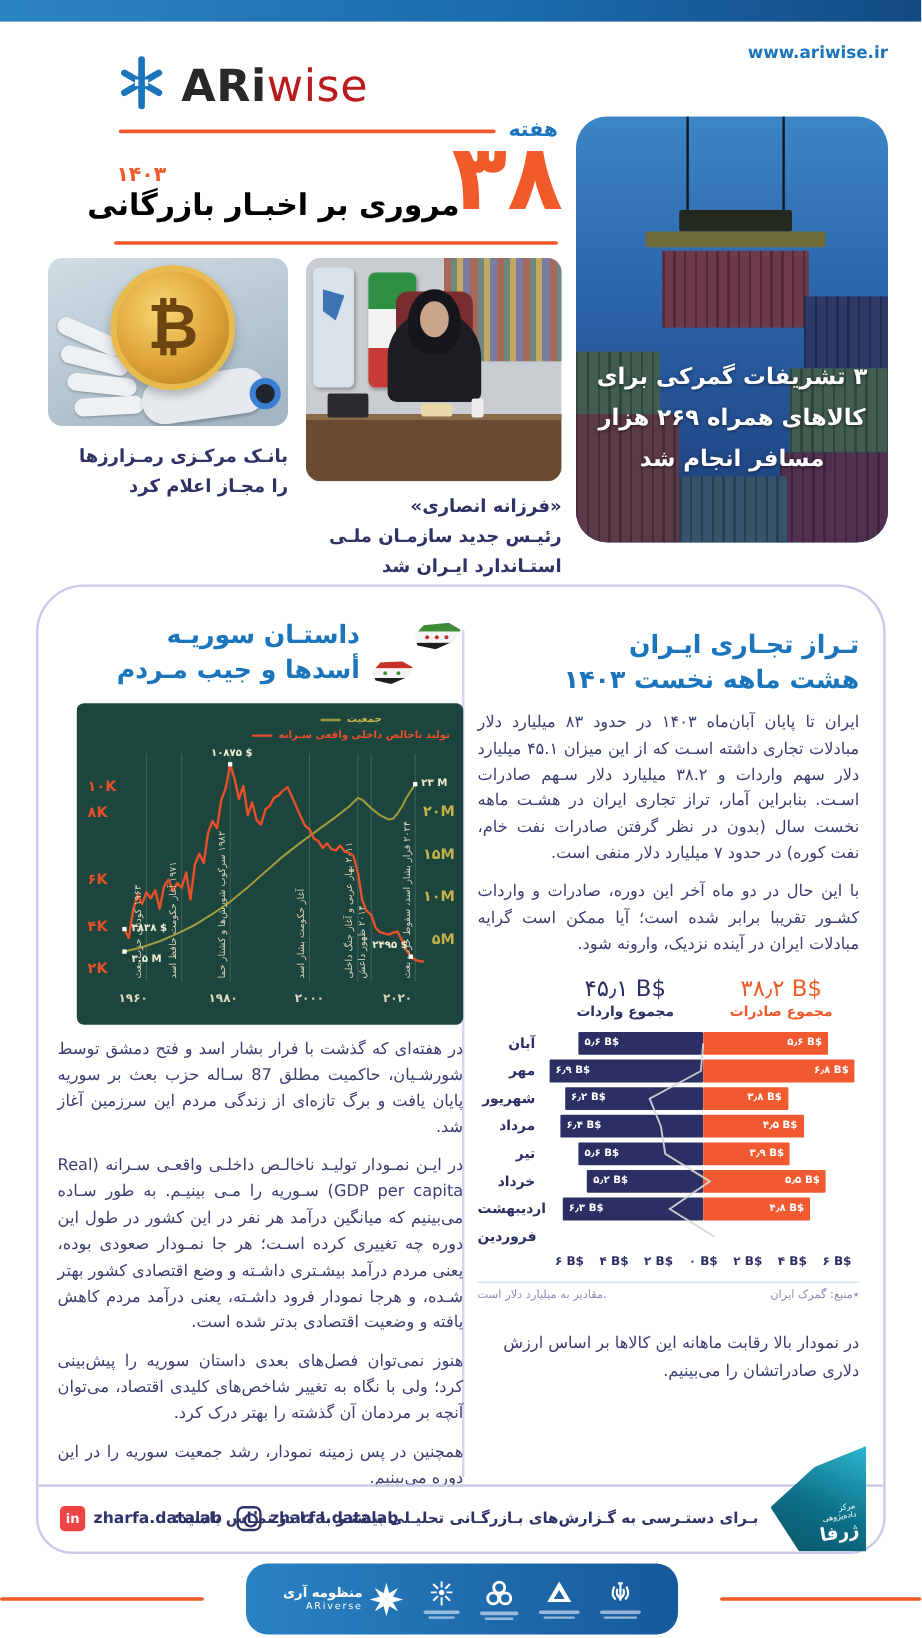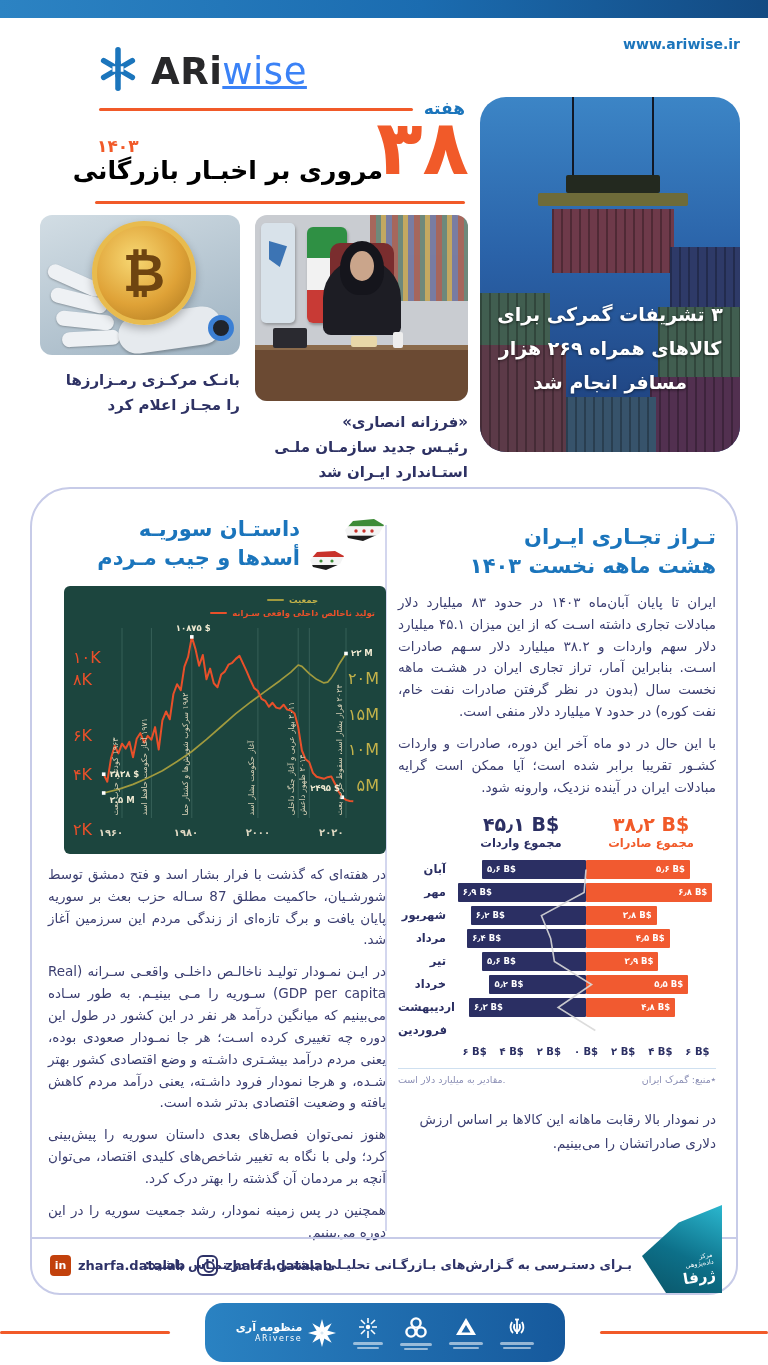--- a/index.html
+++ b/index.html
@@ -7,21 +7,21 @@
   .page{position:relative;width:768px;height:1365px;background:#fff;overflow:hidden;direction:rtl;}
 
   
   .topbar{position:absolute;left:0;top:0;width:768px;height:18px;background:linear-gradient(90deg,#2c83c3,#1b6cb0 55%,#134a82);}
   .site-url{position:absolute;top:36px;right:28px;color:#1b75bc;font-weight:bold;font-size:14px;direction:ltr;}
 
   
   .brand{position:absolute;left:95px;top:46px;display:flex;align-items:center;gap:10px;direction:ltr;}
   .brand-text{font-size:37px;letter-spacing:.5px;}
   .brand-text b{color:#28282a;font-weight:bold;}
-  .brand-text span{color:#3b82f6;font-weight:normal;text-decoration:underline;}
+  .brand-text span{color:#b91c1c;font-weight:normal;}
 
   
   .masthead{position:absolute;left:95px;top:100px;width:370px;height:106px;}
   .week-label{position:absolute;right:0;top:-2px;color:#1b75bc;font-weight:bold;font-size:17px;}
   .rule{position:absolute;height:3px;background:#f15a29;border-radius:2px;}
   .rule-top{right:52px;left:4px;top:8px;}
   .rule-bottom{left:0;right:0;top:101px;}
   .week-num{position:absolute;right:-4px;top:10px;color:#f15a29;font-weight:bold;font-size:76px;line-height:1;}
   .masthead-title{position:absolute;right:82px;top:56px;color:#000000;font-weight:bold;font-size:25px;white-space:nowrap;}
   .masthead-year{position:absolute;left:2px;top:36px;color:#f15a29;font-weight:bold;font-size:17px;}
@@ -65,21 +65,21 @@
 
   .col-right{position:absolute;right:20px;top:34px;width:318px;}
   .col-left{position:absolute;left:16px;top:26px;width:338px;}
   .sec-title{color:#1b75bc;font-weight:bold;font-size:21px;line-height:1.4;text-align:right;}
   .body-p{margin:10px 0 0;color:#3b3e70;font-size:13.5px;line-height:1.62;text-align:justify;}
 
   
   .tchart{direction:ltr;margin-top:14px;}
   .tchart-heads{display:flex;margin-left:58px;text-align:center;}
   .tchart-heads>div{flex:1;}
-  .th-num{font-size:19px;font-weight:bold;}
+  .th-num{font-size:19px;font-weight:normal;}
   .th-sub{font-size:11.5px;font-weight:bold;margin-top:1px;}
   .imports-head{color:#2b2f63;}
   .exports-head{color:#f15a29;}
   .tchart-rows{position:relative;margin-top:8px;}
   .trow{display:flex;align-items:center;height:23px;}
   .trow .mlabel{width:58px;padding-right:10px;text-align:right;font-size:11.5px;font-weight:bold;color:#2b2f63;}
   .trow .plot{flex:1;position:relative;height:19px;}
   .bar{position:absolute;top:0;height:19px;}
   .bar.imp{right:50%;background:#2b2f63;border-radius:1px;}
   .bar.exp{left:50%;background:#f15a30;border-radius:1px;}
@@ -90,36 +90,36 @@
   .tchart-ticks{position:relative;height:16px;margin-top:4px;}
   .tchart-ticks span{position:absolute;transform:translateX(-50%);font-size:10px;font-weight:bold;color:#2b2f63;white-space:nowrap;}
   .tchart-notes{display:flex;justify-content:space-between;border-top:1.5px solid #cfe0f0;margin-top:6px;padding-top:5px;font-size:9.5px;color:#8b8fb5;direction:ltr;}
   .below-chart{margin-top:22px;color:#3b3e70;font-size:13.5px;line-height:1.8;text-align:right;}
 
   
   .syria-head{display:flex;align-items:flex-start;}
   .syria-title{flex:1;}
   .syria-flags{width:78px;height:56px;position:relative;margin-left:8px;margin-top:2px;}
   .spanel{position:relative;margin-top:12px;width:322px;height:268px;background:#1c453e;border-radius:6px;direction:ltr;overflow:hidden;}
-  .spanel .ylab{position:absolute;font-size:16px;font-weight:normal;}
+  .spanel .ylab{position:absolute;font-size:12px;font-weight:bold;}
   .ylab.gdp{left:9px;color:#e8502a;}
   .ylab.pop{right:7px;color:#c3b24a;}
   .xtick{position:absolute;font-size:10px;font-weight:bold;color:#ded8c2;transform:translateX(-50%);top:241px;}
   .legend{position:absolute;top:9px;right:11px;display:flex;flex-direction:column;gap:3px;align-items:center;}
   .lg-row{display:flex;align-items:center;gap:5px;font-size:8.5px;font-weight:bold;direction:rtl;}
   .lg-dash{width:17px;height:2.5px;border-radius:2px;}
   .event-label{position:absolute;width:188px;font-size:8px;color:#d9d2b8;text-align:left;direction:rtl;transform:rotate(-90deg);white-space:nowrap;}
   .pt-label{position:absolute;font-size:8.5px;font-weight:bold;color:#f0ead2;white-space:nowrap;direction:ltr;}
 
   
   .footer-row{position:absolute;left:0;right:0;bottom:0;height:56px;border-top:2px solid #c7cbe8;}
   .contact-text{position:absolute;right:104px;top:18px;font-size:12.5px;font-weight:bold;color:#2e3268;white-space:nowrap;}
   .social{position:absolute;top:16px;display:flex;align-items:center;gap:7px;direction:ltr;}
   .social .handle{font-size:13px;font-weight:bold;color:#2e3268;}
-  .li-icon{width:21px;height:21px;background:#c2410c;border-radius:4px;color:#fff;font-size:11px;font-weight:bold;display:flex;align-items:center;justify-content:center;}
+  .li-icon{width:21px;height:21px;background:#ef4444;border-radius:4px;color:#fff;font-size:11px;font-weight:bold;display:flex;align-items:center;justify-content:center;}
   .ig-icon{width:21px;height:21px;border:2.2px solid #2e3268;border-radius:6px;position:relative;}
   .ig-icon::before{content:"";position:absolute;left:4px;top:4px;width:8px;height:8px;border:2px solid #2e3268;border-radius:50%;}
   .ig-icon::after{content:"";position:absolute;right:2px;top:2px;width:2.5px;height:2.5px;background:#2e3268;border-radius:50%;}
   .zharfa{position:absolute;right:14px;top:-34px;width:80px;height:88px;background:linear-gradient(205deg,#2bb7cf,#0d7089 55%,#0a5568);clip-path:polygon(100% 0,100% 100%,30% 100%,0 58%,46% 20%);}
   .zharfa-text{position:absolute;right:7px;bottom:7px;text-align:right;color:#fff;transform:rotate(-9deg);line-height:1.15;}
   .zharfa-small{font-size:6.5px;}
   .zharfa-big{font-size:15px;font-weight:bold;}
 
   
   .oline{position:absolute;top:1331px;height:3px;background:#f15a29;border-radius:2px;}
@@ -416,21 +416,21 @@
             </div>
             <div class="lg-row" style="color: rgb(232, 80, 42);">
               <span>تولید ناخالص داخلی واقعی سـرانه</span>
               <span class="lg-dash" style="background: rgb(232, 80, 42);"></span>
             </div>
           </div>
           <span class="ylab gdp" style="top: 62px;">۱۰K</span>
           <span class="ylab gdp" style="top: 84px;">۸K</span>
           <span class="ylab gdp" style="top: 140px;">۶K</span>
           <span class="ylab gdp" style="top: 179px;">۴K</span>
-          <span class="ylab gdp" style="top: 234px;">۲K</span>
+          <span class="ylab gdp" style="top: 214px;">۲K</span>
           <span class="ylab pop" style="top: 83px;">۲۰M</span>
           <span class="ylab pop" style="top: 118.75px;">۱۵M</span>
           <span class="ylab pop" style="top: 154.5px;">۱۰M</span>
           <span class="ylab pop" style="top: 190.25px;">۵M</span>
           <span class="xtick" style="left: 47.0137px;">۱۹۶۰</span>
           <span class="xtick" style="left: 122px;">۱۹۸۰</span>
           <span class="xtick" style="left: 193.863px;">۲۰۰۰</span>
           <span class="xtick" style="left: 267.288px;">۲۰۲۰</span>
           <span class="event-label" style="left: -42.9726px; top: 131px;">۱۹۶۳ کودتای حزب بعث</span>
           <span class="event-label" style="left: -13.6027px; top: 131px;">۱۹۷۱ آغاز حکومت حافظ اسد</span>

